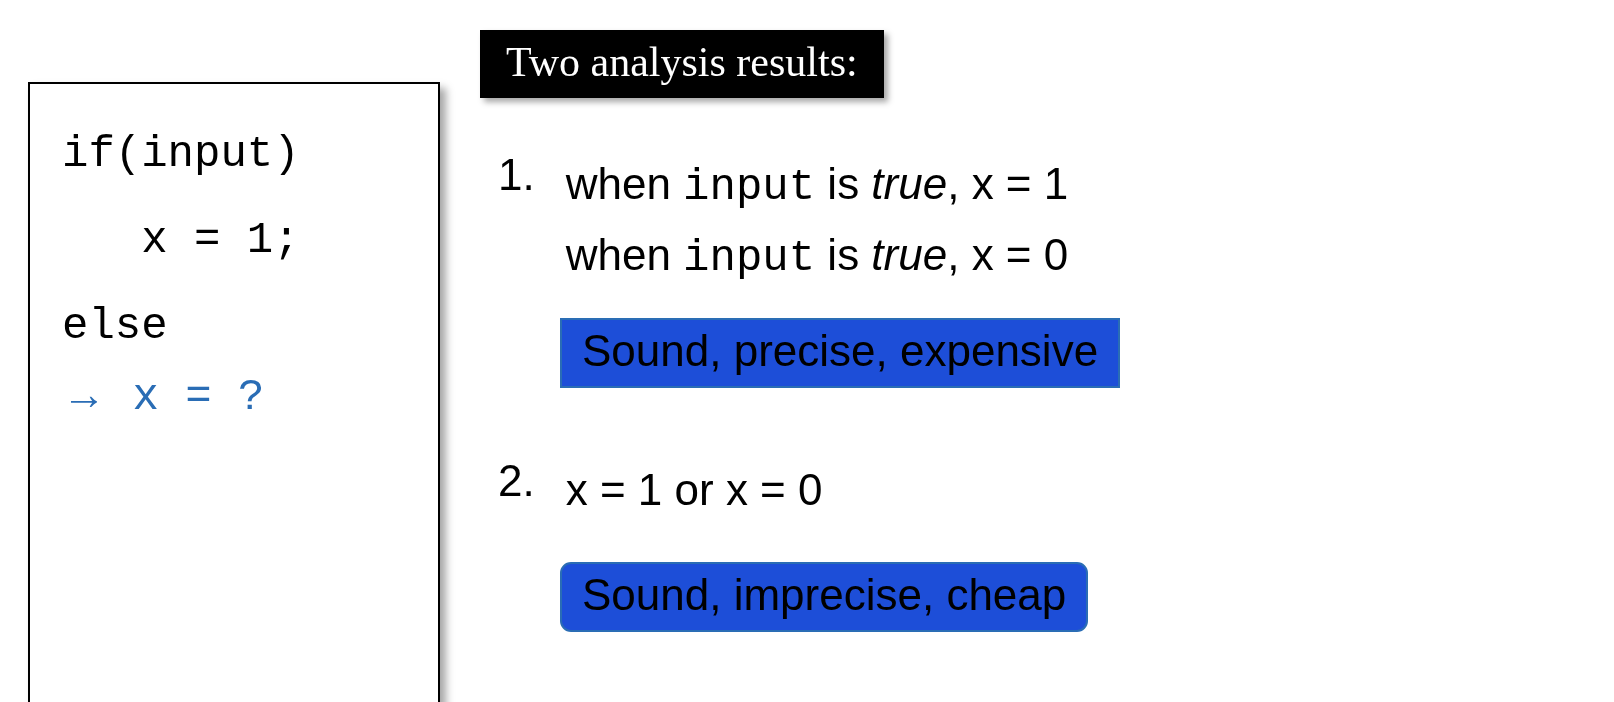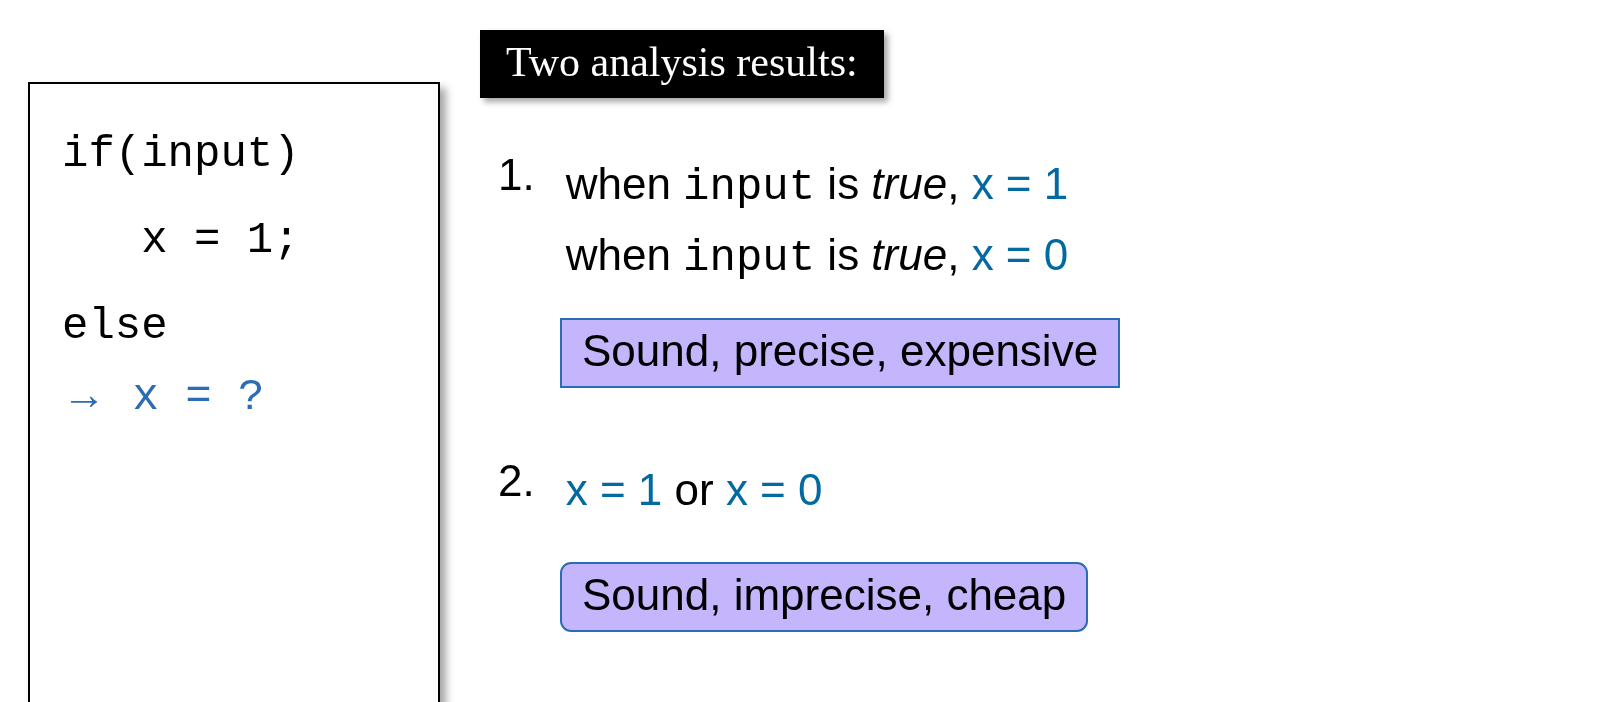--- a/index.html
+++ b/index.html
@@ -69,25 +69,25 @@
     font-size: 44px;
   }
   .item .body {
     display: inline-block;
     vertical-align: top;
     font-size: 44px;
     line-height: 1.55;
   }
   .mono { font-family: "Menlo","Consolas","Courier New",monospace; }
   .ital { font-style: italic; }
-  .blue { color: #0369a1; }
+  .blue { color: #000000; }
   .tag-box {
     position: absolute;
     left: 560px;
-    background: #c4b5fd;
+    background: #1d4ed8;
     border: 2px solid #2a6db5;
     padding: 6px 20px 10px 20px;
     font-size: 44px;
   }
 </style>
 </head>
 <body>
 
 <div class="stage">
 

